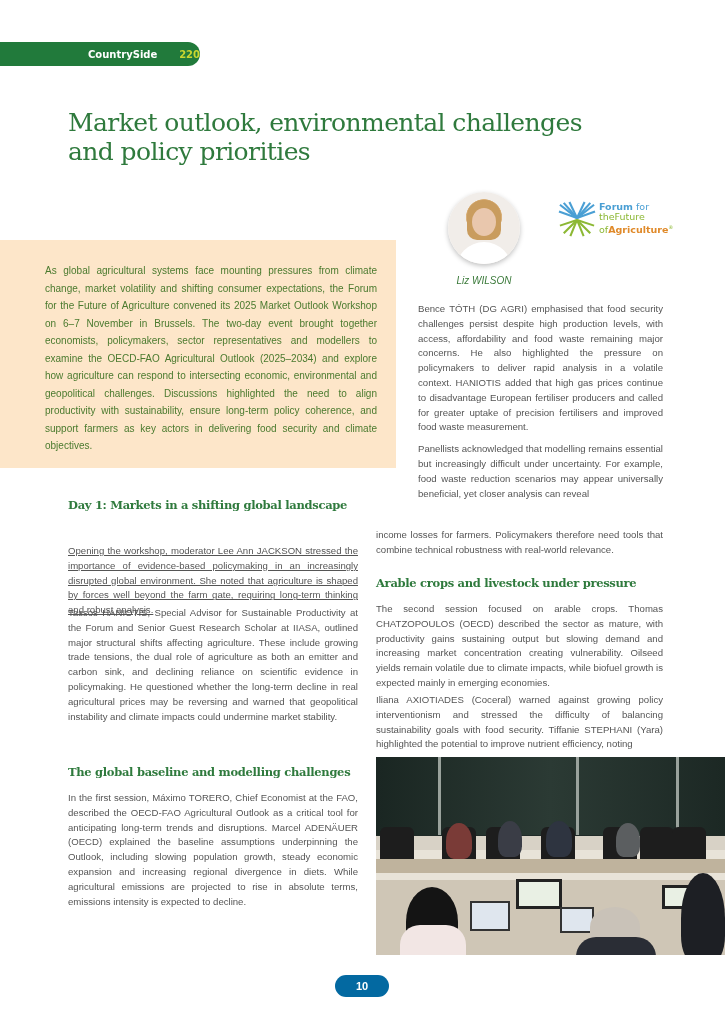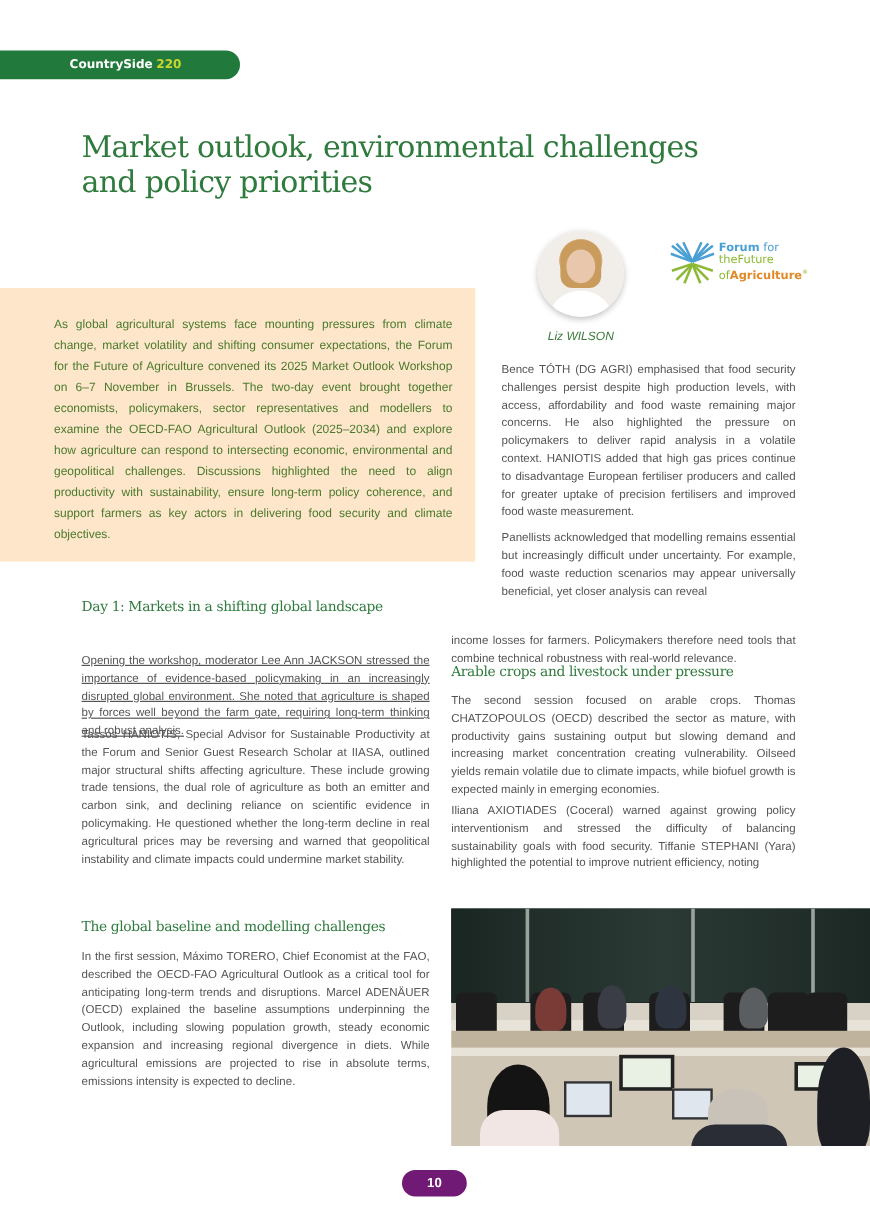--- a/index.html
+++ b/index.html
@@ -2,22 +2,22 @@
 <html><head>
   <meta charset="utf-8">
   <style>
     * { box-sizing: border-box; margin: 0; padding: 0; }
     html, body { width: 725px; height: 1024px; background: #ffffff; overflow: hidden; }
     body { position: relative; font-family: "Liberation Sans", sans-serif; color: #4a4a4a; }
 
     .header-pill {
       position: absolute; left: 0; top: 42px; width: 200px; height: 24px;
       background: #217a3b; border-radius: 0 12px 12px 0;
-      display: flex; align-items: center; padding-left: 58px;
-      font-family: "DejaVu Sans", sans-serif; font-weight: bold; font-size: 10px; color: #ffffff;
+      display: flex; align-items: center; padding-left: 88px;
+      font-family: "DejaVu Sans", sans-serif; font-weight: bold; font-size: 10px; color: #ffffff; justify-content: space-between;
     }
     .header-pill .issue { color: #c9d630; margin-left: 3px; }
 
     .title {
       position: absolute; left: 68px; top: 108px; width: 520px;
       font-family: "DejaVu Serif", serif; font-size: 25px; line-height: 29px;
       color: #2f7a3d; font-weight: normal; letter-spacing: -0.6px;
     }
 
     .portrait {
@@ -48,55 +48,55 @@
       position: absolute; left: 0; top: 240px; width: 396px; height: 228px;
       background: #fde6c9;
     }
     .intro-text {
       position: absolute; left: 45px; top: 262px; width: 332px;
       font-size: 10px; line-height: 17.5px; color: #4a7a2e; text-align: justify;
     }
 
     .body-text { font-size: 9.6px; line-height: 14.8px; color: #555555; text-align: justify; }
     .section-heading {
-      font-family: "DejaVu Serif", serif; font-weight: normal; font-size: 11.5px; color: #2f7a3d;
+      font-family: "DejaVu Serif", serif; font-weight: bold; font-size: 11.5px; color: #2f7a3d;
       letter-spacing: -0.3px;
     }
 
     .col-right-top { position: absolute; left: 418px; top: 302px; width: 245px; }
     .col-right-top .p2 { margin-top: 7px; }
     .col-right-wrap { position: absolute; left: 376px; top: 484px; width: 287px; margin-top: 44px; }
 
     .col-left { position: absolute; left: 68px; width: 290px; }
     .h-day1 { top: 498px; }
     .p-day1a { top: 544px; text-decoration: underline; }
     .p-day1b { top: 606px; }
     .h-baseline { top: 765px; }
     .p-baseline { top: 791px; }
 
-    .col-right2 { position: absolute; left: 376px; width: 287px; }
+    .col-right2 { position: absolute; left: 376px; width: 287px; margin-top: 24px; }
     .h-arable { top: 552px; }
     .p-arable { top: 578px; }
     .p-iliana { top: 669px; }
 
     .photo {
       position: absolute; left: 376px; top: 757px; width: 349px; height: 198px; overflow: hidden;
       background: linear-gradient(#1f2a27 0 40%, #d8d2c6 40% 47%, #e8e3d8 47% 62%, #cfc6b6 62% 100%);
     }
     .photo .glass { position:absolute; left:0; top:0; width:100%; height:78px; background: linear-gradient(90deg,#1a2622,#2b3a34 50%,#1c2824); }
     .photo .frame { position:absolute; top:0; width:3px; height:78px; background:#9aa29c; }
     .photo .chair { position:absolute; top:70px; width:34px; height:36px; background:#1d1d1d; border-radius:6px 6px 2px 2px; }
     .photo .desk { position:absolute; left:0; top:102px; width:100%; height:14px; background:#bfb39d; }
     .photo .person { position:absolute; border-radius: 50% 50% 30% 30%; }
     .photo .screen { position:absolute; background:#e9f0e4; border:3px solid #222; }
     .photo .laptop { position:absolute; background:#dfe6ee; border:2px solid #333; }
 
     .page-num {
       position: absolute; left: 335px; top: 975px; width: 54px; height: 22px; border-radius: 11px;
-      background: #701a75; color: #ffffff; font-size: 11px; font-weight: bold;
+      background: #0369a1; color: #ffffff; font-size: 11px; font-weight: bold;
       display: flex; align-items: center; justify-content: center;
     }
   </style>
 </head>
 <body>
 
 <div class="header-pill">
   <span>CountrySide</span>
   <span class="issue">220</span>
 </div>

